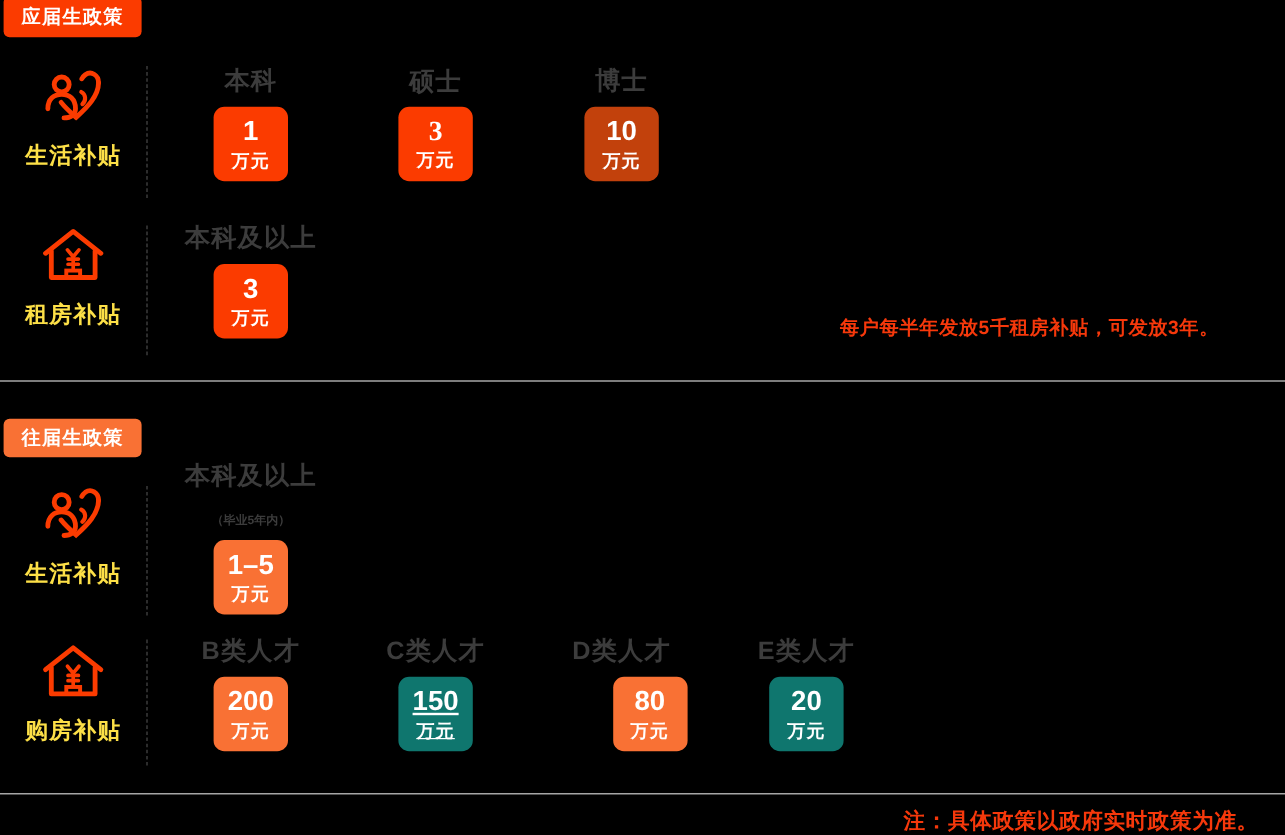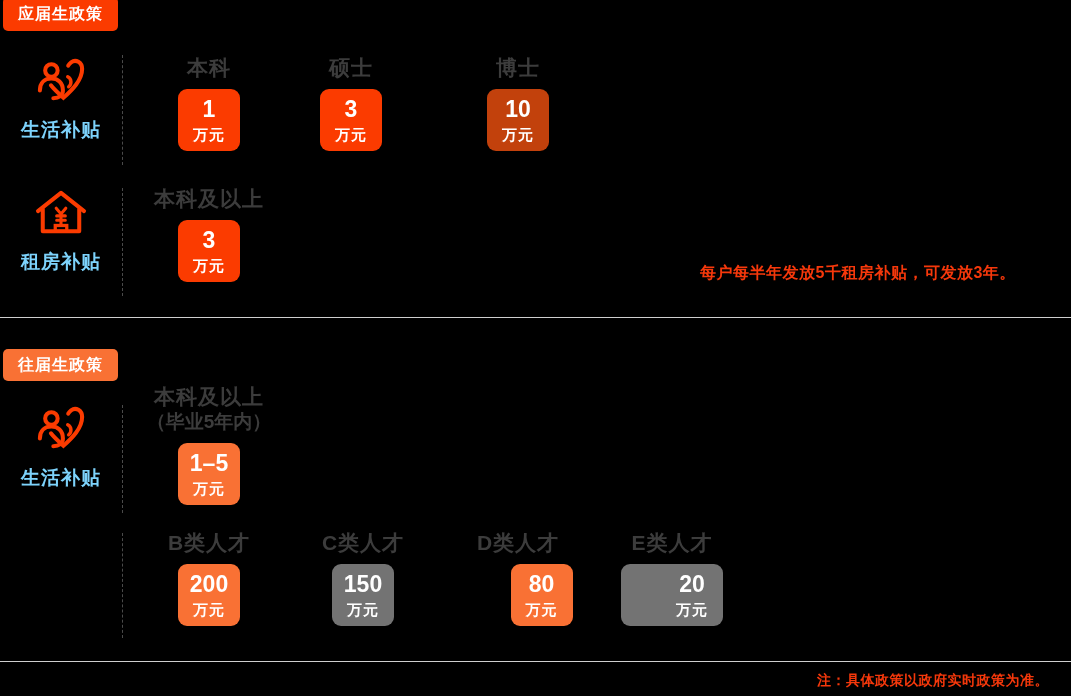--- a/index.html
+++ b/index.html
@@ -24,58 +24,58 @@
 
   
   .rowlabel{
     position:absolute;
     left:0;width:122px;
     display:flex;flex-direction:column;align-items:center;justify-content:center;
   }
   .rowlabel .icon{width:58px;height:48px;display:block;}
   .rowlabel .cap{
     margin-top:12px;
-    color:#7dd3fc;font-size:19px;font-weight:700;letter-spacing:1px;
+    color:#fde047;font-size:19px;font-weight:700;letter-spacing:1px;
     white-space:nowrap;
   }
 
   
   .vdash{
     position:absolute;left:122px;width:0;
     border-left:1px dashed #4a4a4a;
   }
 
   
   .cell{position:absolute;display:flex;flex-direction:column;align-items:center;}
   .cell .hd{
     color:#3c3c3c;font-size:21px;font-weight:700;letter-spacing:1px;
     white-space:nowrap;line-height:1.15;text-align:center;
   }
   .cell .sub{
-    color:#3c3c3c;font-size:19px;font-weight:700;letter-spacing:0px;
-    white-space:nowrap;line-height:1.2;margin-top:2px;text-align:left;
+    color:#3c3c3c;font-size:10px;font-weight:700;letter-spacing:0px;
+    white-space:nowrap;line-height:1.2;margin-top:20px;text-align:left;
   }
   .box{
     margin-top:9px;
     width:62px;height:62px;border-radius:9px;
     display:flex;flex-direction:column;align-items:center;justify-content:center;
     color:#fff;
   }
   .box .num{font-size:23px;font-weight:700;line-height:1;letter-spacing:0px;}
   .box .unit{font-size:15px;font-weight:700;line-height:1;margin-top:6px;letter-spacing:1px;}
 
   
   .note{
     position:absolute;
     color:#F6380B;font-size:16px;font-weight:700;letter-spacing:0.5px;
     white-space:nowrap;
   }
   .footnote{
     position:absolute;
-    color:#F6380B;font-size:14px;font-weight:700;letter-spacing:0.5px;
+    color:#F6380B;font-size:18px;font-weight:700;letter-spacing:0.5px;
     white-space:nowrap;
   }
 
   
   .hr{position:absolute;left:0;width:1071px;height:1px;background:#cfcfcf;}
 </style>
 </head>
 <body>
 
 <div class="page">
@@ -97,21 +97,21 @@
   <div class="vdash" style="top:55px;height:110px;"></div>
 
   <div class="cell" style="left:150px;top:56px;width:118px;">
     <div class="hd">本科</div>
     <div class="box" style="background:#FB3B00;">
       <div class="num">1</div>
       <div class="unit">万元</div>
     </div>
   </div>
 
-  <div class="cell" style="left:292px;top:56px;width:118px;">
+  <div class="cell" style="left:304px;top:56px;width:118px;font-family:Liberation Serif, serif;">
     <div class="hd">硕士</div>
     <div class="box" style="background:#FB3B00;">
       <div class="num">3</div>
       <div class="unit">万元</div>
     </div>
   </div>
 
   <div class="cell" style="left:459px;top:56px;width:118px;">
     <div class="hd">博士</div>
     <div class="box" style="background:#c2410c;">
@@ -163,49 +163,59 @@
 
   <div class="cell" style="left:150px;top:385px;width:118px;">
     <div class="hd">本科及以上</div>
     <div class="sub">（毕业5年内）</div>
     <div class="box" style="background:#F97134;text-align:center;">
       <div class="num">1–5</div>
       <div class="unit">万元</div>
     </div>
   </div>
 
+  <div class="rowlabel" style="top:531px;height:96px;">
+    <svg class="icon" viewBox="0 0 60 50">
+      <path d="M6 23 L30 4 L54 23" fill="none" stroke="#FB3B00" stroke-width="4.2" stroke-linejoin="round" stroke-linecap="round"></path>
+      <path d="M11 21 L11 44 L49 44 L49 21" fill="none" stroke="#FB3B00" stroke-width="4.2" stroke-linejoin="round" stroke-linecap="round"></path>
+      <path d="M25 20 L30 26 L35 20" fill="none" stroke="#FB3B00" stroke-width="3.2" stroke-linecap="round"></path>
+      <path d="M25.5 28 L34.5 28 M25.5 32.5 L34.5 32.5 M30 26 L30 36.5" fill="none" stroke="#FB3B00" stroke-width="3.2" stroke-linecap="round"></path>
+      <rect x="24" y="38" width="12" height="6" fill="none" stroke="#FB3B00" stroke-width="3.4"></rect>
+    </svg>
+    <div class="cap">购房补贴</div>
+  </div>
   <div class="vdash" style="top:533px;height:105px;"></div>
 
   <div class="cell" style="left:150px;top:531px;width:118px;">
     <div class="hd">B类人才</div>
     <div class="box" style="background:#F97134;">
       <div class="num">200</div>
       <div class="unit">万元</div>
     </div>
   </div>
 
   <div class="cell" style="left:304px;top:531px;width:118px;">
     <div class="hd">C类人才</div>
-    <div class="box" style="background:#737373;">
+    <div class="box" style="background:#0f766e;text-decoration:underline;">
       <div class="num">150</div>
       <div class="unit">万元</div>
     </div>
   </div>
 
   <div class="cell" style="left:459px;top:531px;width:118px;">
     <div class="hd">D类人才</div>
     <div class="box" style="background:#F97134;margin-left:47px;">
       <div class="num">80</div>
       <div class="unit">万元</div>
     </div>
   </div>
 
   <div class="cell" style="left:613px;top:531px;width:118px;">
     <div class="hd">E类人才</div>
-    <div class="box" style="background:#737373;padding-left:40px;">
+    <div class="box" style="background:#0f766e;">
       <div class="num">20</div>
       <div class="unit">万元</div>
     </div>
   </div>
 
   <div class="hr" style="top:661px;"></div>
   <div class="footnote" style="right:22px;top:672px;">注：具体政策以政府实时政策为准。</div>
 
 </div>
 

